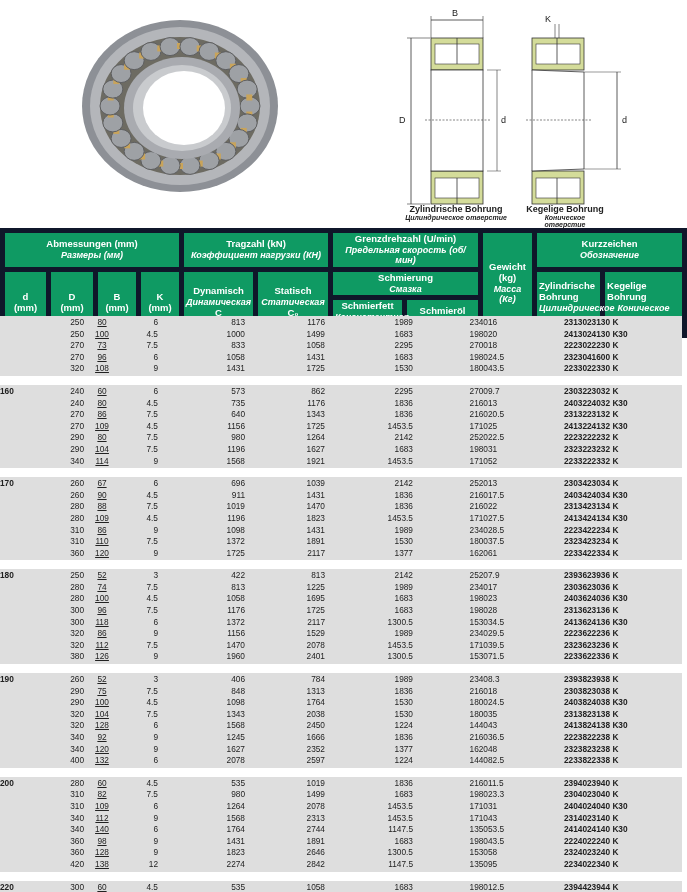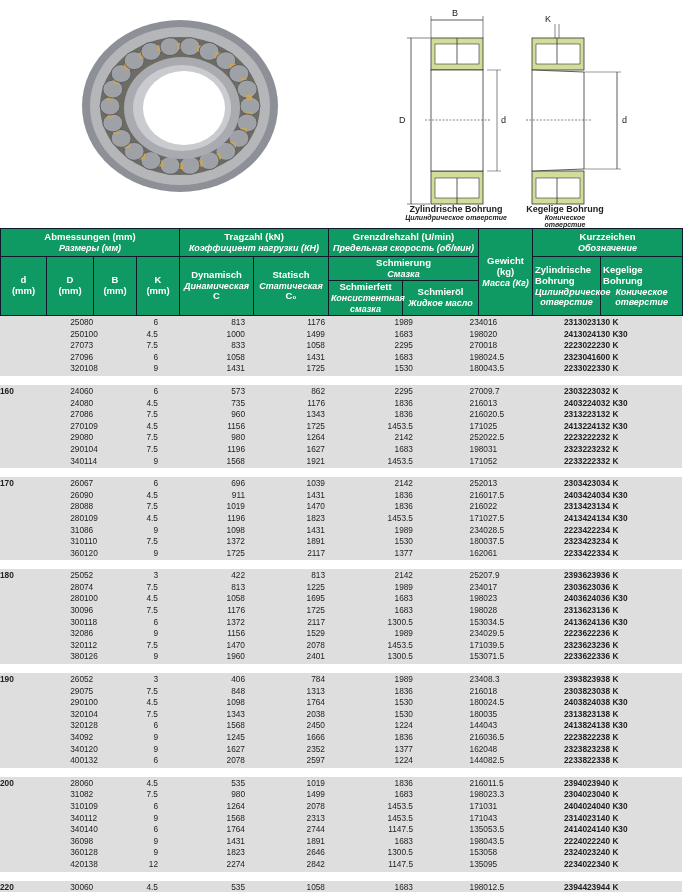--- a/index.html
+++ b/index.html
@@ -5,31 +5,31 @@
   html, body { margin:0; padding:0; background:#ffffff; }
   body { width:687px; height:892px; overflow:hidden; position:relative; font-family:"Liberation Sans", sans-serif; color:#1a1a1a; }
   .top { position:relative; height:226px; }
   .photo { position:absolute; left:78px; top:12px; width:205px; height:188px; }
   .drawings { position:absolute; left:395px; top:8px; width:290px; height:215px; }
   .cap { position:absolute; font-size:8.5px; text-align:center; }
   .cap b { display:block; font-size:9px; color:#222; }
   .cap i { display:block; font-size:7px; color:#222; font-weight:bold; }
 
   table.hdr { position:absolute; left:0; top:228px; width:682px; border-collapse:collapse; table-layout:fixed; }
-  table.hdr td { background:#0f9a63; color:#fff; border:1px solid #0f172a; text-align:center; vertical-align:middle; font-weight:bold; font-size:9.5px; padding:1px 2px; line-height:1.15; }
+  table.hdr td { background:#0f9a63; color:#fff; border:5px solid #0f172a; text-align:center; vertical-align:middle; font-weight:bold; font-size:9.5px; padding:1px 2px; line-height:1.15; }
   table.hdr td i { display:block; font-weight:bold; font-size:9px;text-align:center; }
   table.hdr td.l { text-align:left; }
 
   .body { position:absolute; left:0; top:316px; width:682px; }
   .grp { background:#dedede; margin-bottom:9px; padding:1px 0; }
   .row { display:flex; height:11.6px; line-height:11.6px; font-size:8.3px; color:#222; }
   .row span { display:block; }
   .c-d { width:34px; font-weight:bold; }
   .c-D { width:50px; text-align:right; }
-  .c-B { width:36px; text-align:left; }
+  .c-B { width:36px; text-align:center;text-decoration:underline; }
   .c-K { width:38px; text-align:right; }
   .c-C { width:87px; text-align:right; }
   .c-C0 { width:80px; text-align:right; }
   .c-f { width:88px; text-align:right; }
   .c-o { width:75px; text-align:right; }
   .c-w { width:31px; text-align:left; }
   .c-z { width:68px; text-align:right; font-weight:bold; }
   .c-k { width:70px; text-align:left; font-weight:bold; }
 </style>
 </head>
@@ -281,21 +281,21 @@
         <span class="c-o">2160</span>
         <span class="c-w">13</span>
         <span class="c-z">24032</span>
         <span class="c-k">24032 K30</span>
       </div>
       <div class="row">
         <span class="c-d"></span>
         <span class="c-D">270</span>
         <span class="c-B">86</span>
         <span class="c-K">7.5</span>
-        <span class="c-C">960</span>
+        <span class="c-C">640</span>
         <span class="c-C0">1343</span>
         <span class="c-f">1836</span>
         <span class="c-o">2160</span>
         <span class="c-w">20.5</span>
         <span class="c-z">23132</span>
         <span class="c-k">23132 K</span>
       </div>
       <div class="row">
         <span class="c-d"></span>
         <span class="c-D">270</span>

